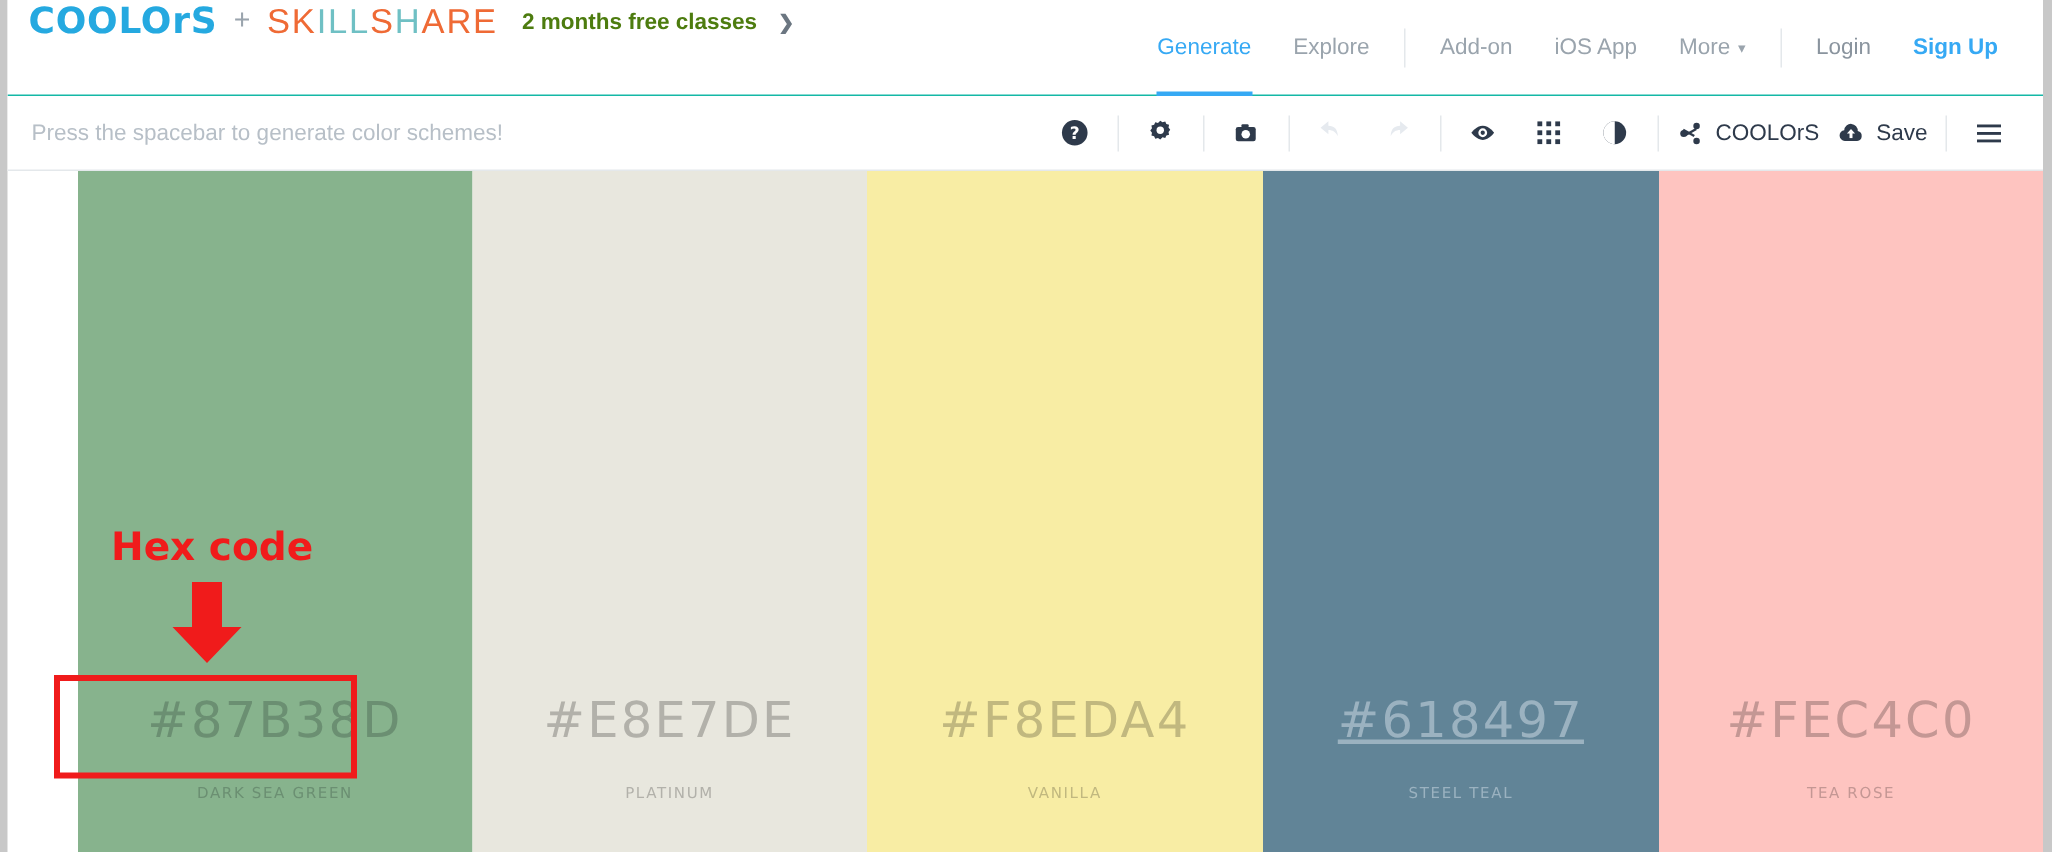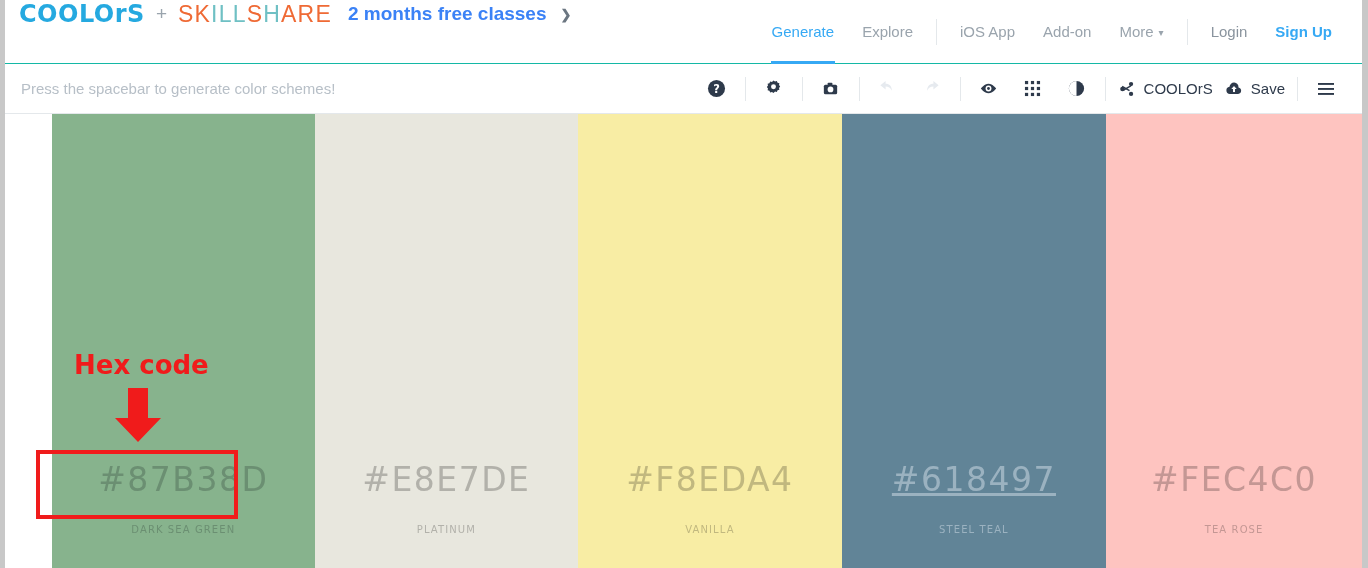--- a/index.html
+++ b/index.html
@@ -49,23 +49,23 @@
     color: #9aa4ad;
     font-weight: 400;
   }
   .logo-skillshare {
     font-size: 23px;
     letter-spacing: 1.2px;
     font-family: "Liberation Sans", sans-serif;
     font-weight: 400;
   }
   .promo-text {
-    font-size: 19px;
+    font-size: 15px;
     font-weight: bold;
-    color: #3b82f6;
+    color: #4d7c0f;
     margin-left: 5px;
   }
   .promo-arrow {
     font-size: 13px;
     color: #6b7681;
     font-weight: bold;
     margin-left: 3px;
   }
 
   .nav-right {
@@ -240,22 +240,22 @@
       <div class="plus-sign">+</div>
       <div class="logo-skillshare"><span style="color:#ef6a35">S</span><span style="color:#ef6a35">K</span><span style="color:#6fc0c4">I</span><span style="color:#6fc0c4">L</span><span style="color:#6fc0c4">L</span><span style="color:#ef6a35">S</span><span style="color:#6fc0c4">H</span><span style="color:#ef6a35">A</span><span style="color:#ef6a35">R</span><span style="color:#ef6a35">E</span></div>
       <div class="promo-text">2 months free classes</div>
       <div class="promo-arrow">❯</div>
     </div>
 
     <div class="nav-right">
       <div class="nav-item active">Generate</div>
       <div class="nav-item">Explore</div>
       <div class="nav-sep"></div>
+      <div class="nav-item">Add-on</div>
       <div class="nav-item">iOS App</div>
-      <div class="nav-item">Add-on</div>
       <div class="nav-item"><span>More</span><span class="caret">▾</span></div>
       <div class="nav-sep"></div>
       <div class="nav-item login">Login</div>
       <div class="nav-item signup">Sign Up</div>
     </div>
   </div>
 
   <div id="toolbar">
     <div class="hint-text">Press the spacebar to generate color schemes!</div>
 

